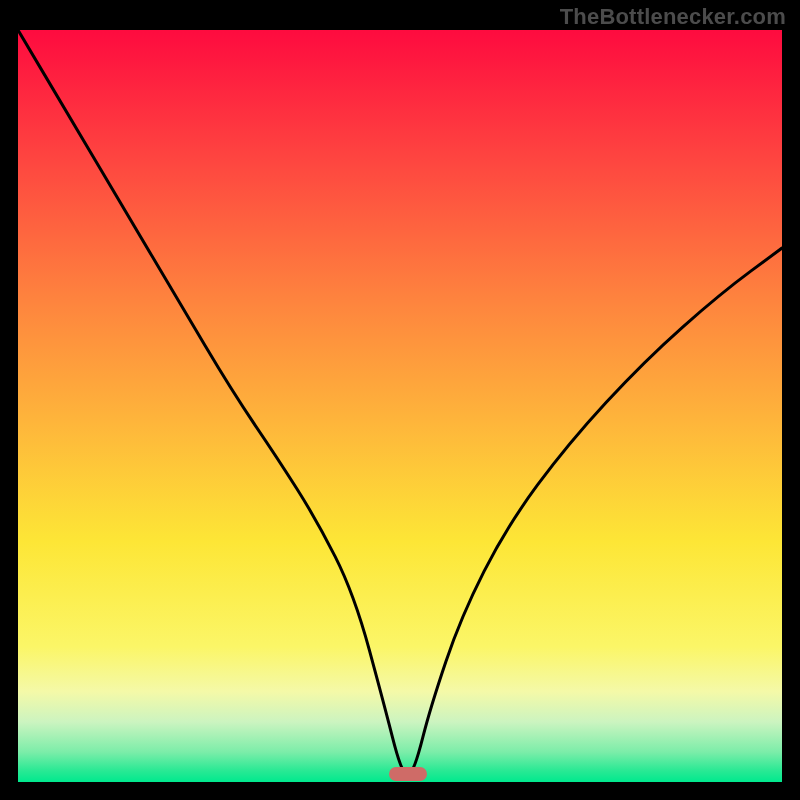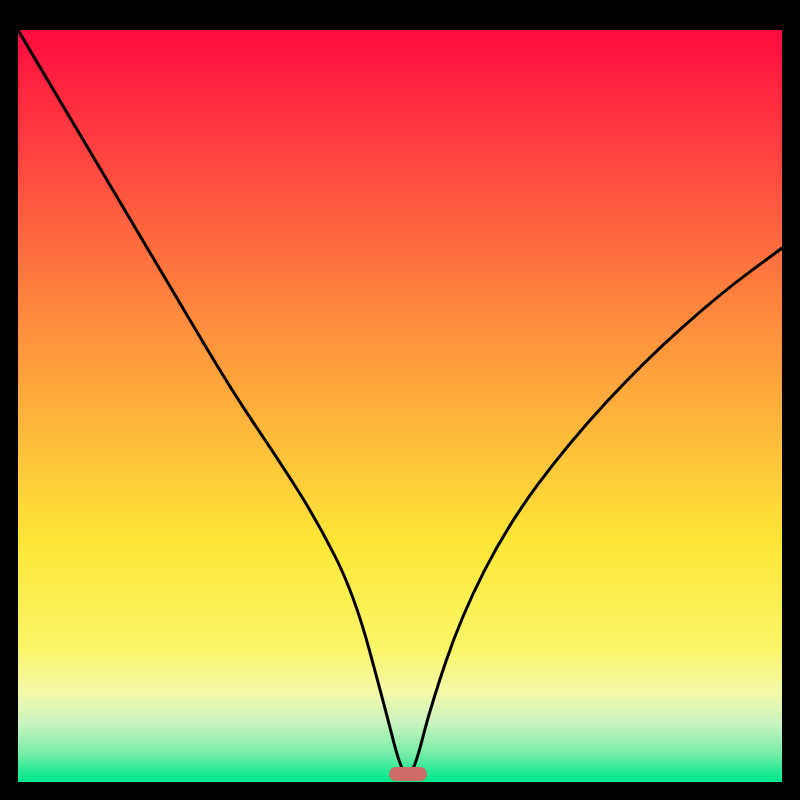--- a/index.html
+++ b/index.html
@@ -51,20 +51,21 @@
     background: #cf6b67;
     transform: translate(-50%, -50%);
     pointer-events: none;
   }
 </style>
 </head>
 <body>
 
 <div class="stage">
 
+  <div class="watermark">TheBottlenecker.com</div>
 
   <div class="plot">
 
     <svg class="gradient" viewBox="0 0 764 752" preserveAspectRatio="none">
       <defs>
         <linearGradient id="bg" x1="0" y1="0" x2="0" y2="1">
             <stop offset="0%" stop-color="#fe0b3f"></stop>
             <stop offset="18%" stop-color="#fe4840"></stop>
             <stop offset="36%" stop-color="#fe843e"></stop>
             <stop offset="52%" stop-color="#feb53b"></stop>

